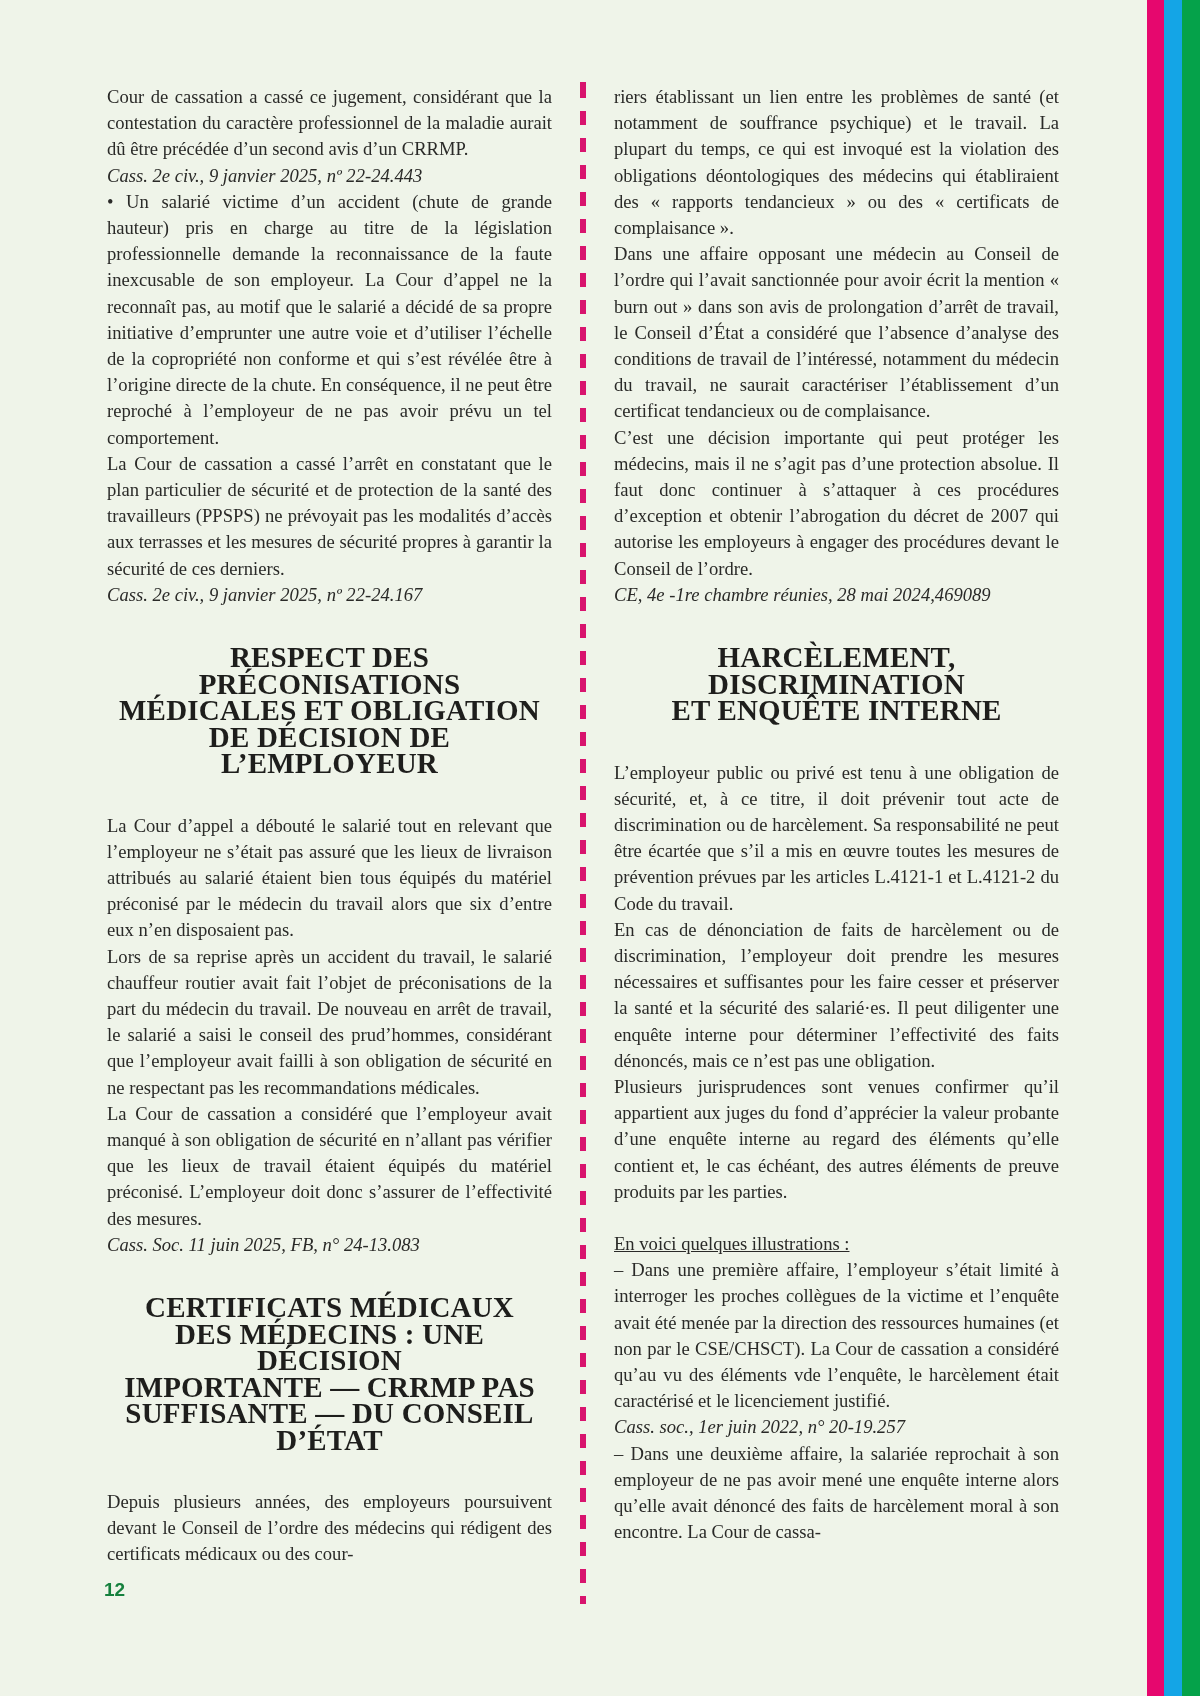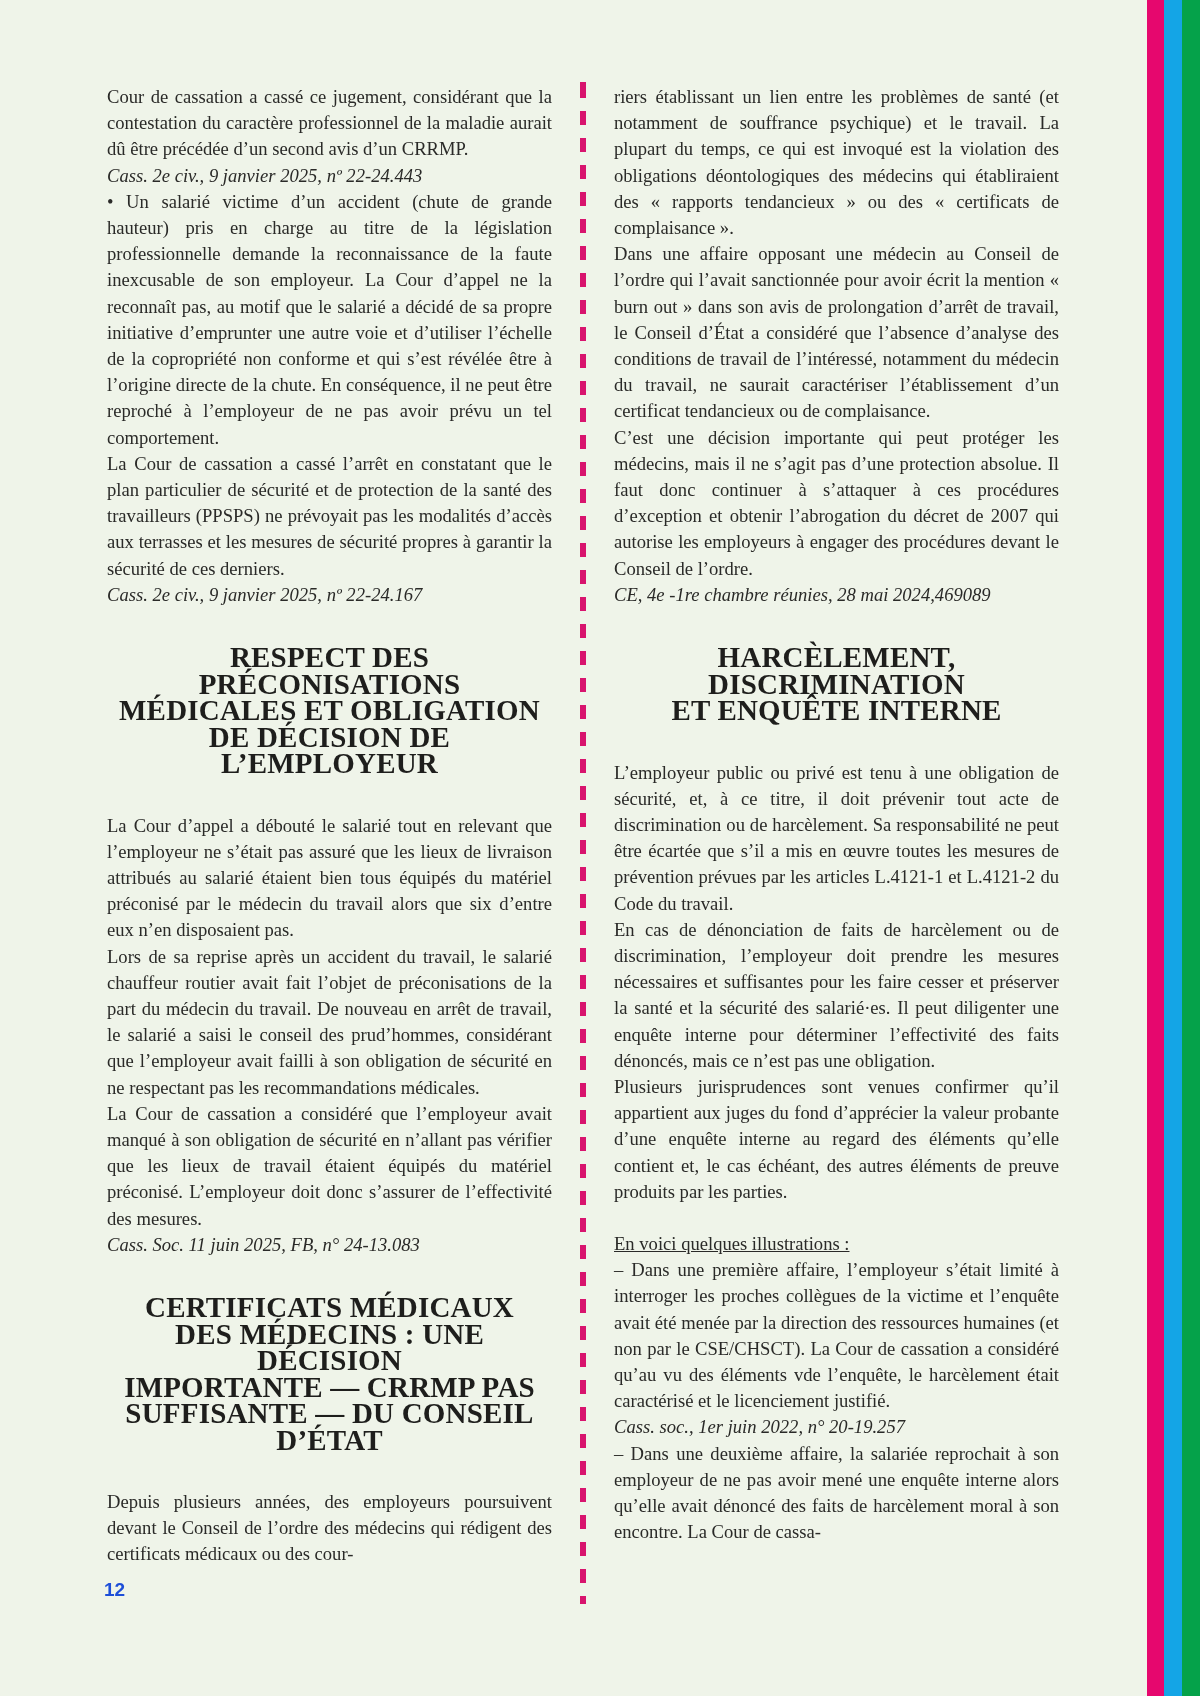--- a/index.html
+++ b/index.html
@@ -36,21 +36,21 @@
 
     .divider {
       position: absolute; left: 580px; top: 84px; width: 6px; height: 1520px;
       background: repeating-linear-gradient(to bottom, #d8146e 0px, #d8146e 14px, transparent 14px, transparent 27px);
     }
     .divider .first { position: absolute; left: 0; top: -2px; width: 6px; height: 8px; background: #d8146e; }
 
     .page-number {
       position: absolute; left: 104px; top: 1579px;
       font-family: "Liberation Sans", "DejaVu Sans", sans-serif;
-      font-weight: bold; font-size: 19px; color: #1d4ed8;
+      font-weight: bold; font-size: 19px; color: #15803d;
     }
   </style>
 </head>
 <body>
 
 <div class="stripe pink"></div>
 <div class="stripe blue"></div>
 <div class="stripe green"></div>
 
 <div class="col left">

